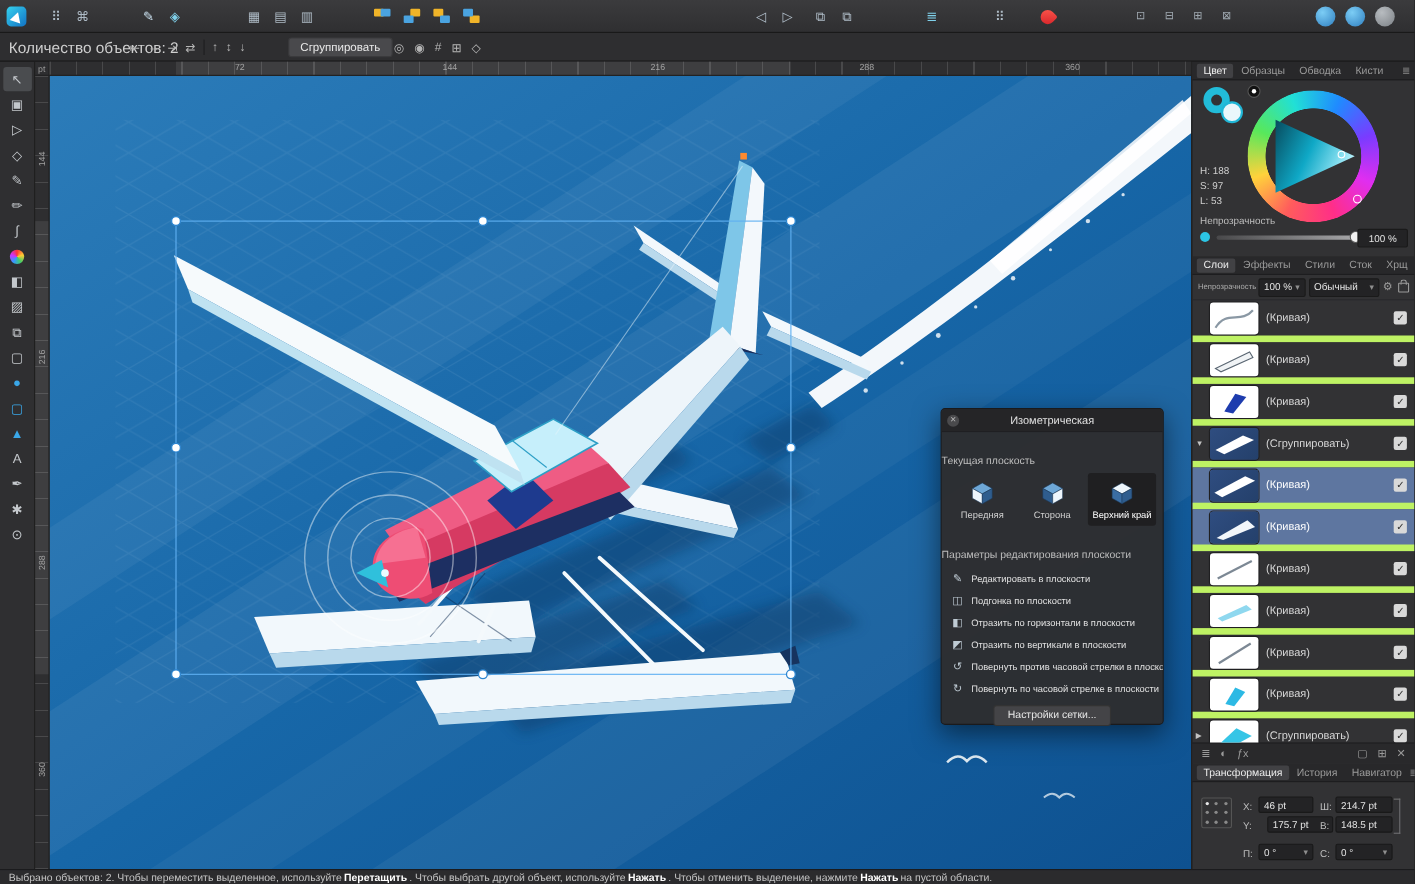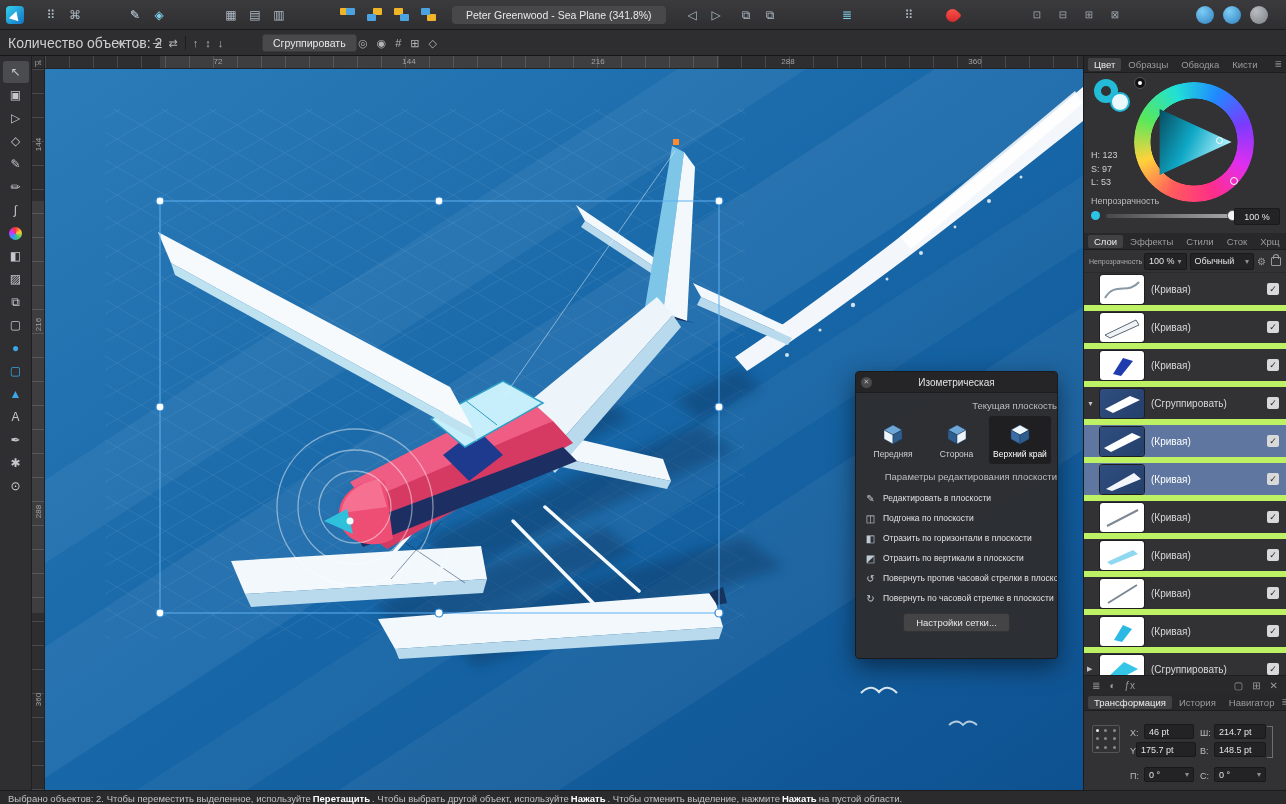--- a/index.html
+++ b/index.html
@@ -57,21 +57,21 @@
   .viewport{position:relative;overflow:hidden}
   .viewport svg.scene{display:block;width:100%;height:100%}
   
   .isopanel{position:absolute;left:810px;top:302px;width:203px;height:288px;background:rgba(45,45,47,.97);
             border:1px solid #1a1a1c;border-radius:4px;box-shadow:0 8px 24px rgba(0,0,0,.5);box-sizing:border-box}
   .iso-head{height:20px;background:#252527;border-bottom:1px solid #1c1c1e;display:flex;align-items:center;
             border-radius:4px 4px 0 0;position:relative}
   .iso-close{position:absolute;left:5px;width:11px;height:11px;border-radius:50%;background:#4a4a4c;color:#bbb;
              font-size:7px;display:flex;align-items:center;justify-content:center}
   .iso-title{flex:1;text-align:center;font-size:10px;color:#e2e2e2}
-  .iso-sub{text-align:right;font-size:9.5px;color:#bdbdbd;margin-top:7px}
+  .iso-sub{text-align:left;font-size:9.5px;color:#bdbdbd;margin-top:21px}
   .iso-planes{display:flex;justify-content:space-between;padding:5px 6px 0 6px}
   .plane{width:62px;height:48px;display:flex;flex-direction:column;align-items:center;justify-content:center;
          gap:3px;border-radius:3px;font-size:8.5px;color:#cfcfcf}
   .plane.active{background:#1f1f21;color:#fff}
   .iso-acts{margin-top:6px}
   .iso-act{height:20px;display:flex;align-items:center;gap:6px;padding:0 4px 0 8px;font-size:8.5px;
            color:#e0e0e0;white-space:nowrap;overflow:hidden}
   .aicon{width:13px;text-align:center;color:#bfcbd4;font-size:10px;flex:0 0 13px}
   .iso-btnrow{display:flex;justify-content:center;margin-top:5px}
   .iso-btn{background:#444447;border:1px solid #333;border-radius:3px;color:#e8e8e8;font-size:9.5px;
@@ -177,23 +177,20 @@
       </span>
     <span class="ins v3">
         <b class="y"></b>
         <b class="u"></b>
       </span>
     <span class="ins v4">
         <b class="y"></b>
         <b class="u"></b>
       </span>
   </div>
-  <div class="abs" style="left:452px">
-    <span class="pill">Peter Greenwood - Sea Plane (341.8%)</span>
-  </div>
   <div class="abs" style="left:683px">
     <span class="ico">◁</span>
     <span class="ico">▷</span>
   </div>
   <div class="abs" style="left:737px">
     <span class="ico">⧉</span>
     <span class="ico">⧉</span>
   </div>
   <div class="abs" style="left:838px">
     <span class="ico" style="color:#7fd0ea">≣</span>
@@ -527,21 +524,21 @@
     </div>
     <div class="colorbody">
       <span class="fillc"></span>
       <span class="strokec"></span>
       <span class="noc"></span>
       <div class="wheel"></div>
       <div class="tri"></div>
       <span class="trimark"></span>
       <span class="ringmark"></span>
       <div class="hsl">
-        <div>H: 123</div>
+        <div>H: 188</div>
         <div>S: 97</div>
         <div>L: 53</div>
       </div>
       <div class="oplabel">Непрозрачность</div>
       <span class="opdot"></span>
       <div class="optrack">
         <span class="opknob"></span>
       </div>
       <div class="opval">100 %</div>
     </div>
@@ -676,21 +673,21 @@
           <i></i>
           <i></i>
           <i></i>
           <i></i>
       </div>
       <span class="tlab" style="left:46px;top:17px">X:</span>
       <div class="tin" style="left:60px;top:13px;width:50px">46 pt</div>
       <span class="tlab" style="left:116px;top:17px">Ш:</span>
       <div class="tin" style="left:130px;top:13px;width:52px">214.7 pt</div>
       <span class="tlab" style="left:46px;top:35px">Y:</span>
-      <div class="tin" style="left:52px;top:31px;width:60px">175.7 pt</div>
+      <div class="tin" style="left:68px;top:31px;width:60px">175.7 pt</div>
       <span class="tlab" style="left:116px;top:35px">В:</span>
       <div class="tin" style="left:130px;top:31px;width:52px">148.5 pt</div>
       <span class="linkbr"></span>
       <span class="tlab" style="left:46px;top:60px">П:</span>
       <div class="tin" style="left:60px;top:56px;width:50px">
         <span>0 °</span>
         <span class="car">▾</span>
       </div>
       <span class="tlab" style="left:116px;top:60px">С:</span>
       <div class="tin" style="left:130px;top:56px;width:52px">

